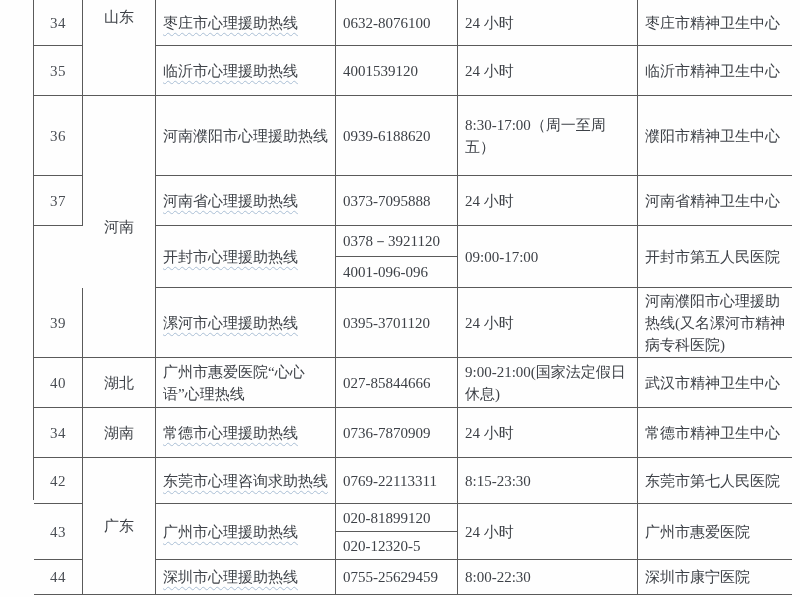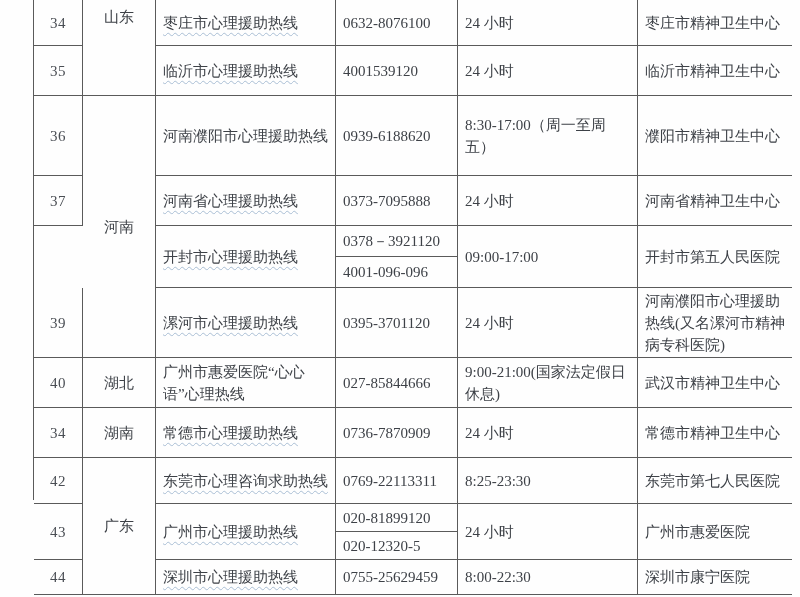--- a/index.html
+++ b/index.html
@@ -111,21 +111,21 @@
   <div class="c pad" style="grid-column:4;grid-row:13">0755-25629459</div>
 
   <div class="c pad" style="grid-column:5;grid-row:1">24 小时</div>
   <div class="c pad" style="grid-column:5;grid-row:2">24 小时</div>
   <div class="c pad" style="grid-column:5;grid-row:3">8:30-17:00（周一至周五）</div>
   <div class="c pad" style="grid-column:5;grid-row:4">24 小时</div>
   <div class="c pad" style="grid-column:5;grid-row:5/span 2">09:00-17:00</div>
   <div class="c pad" style="grid-column:5;grid-row:7">24 小时</div>
   <div class="c pad" style="grid-column:5;grid-row:8">9:00-21:00(国家法定假日休息)</div>
   <div class="c pad" style="grid-column:5;grid-row:9">24 小时</div>
-  <div class="c pad" style="grid-column:5;grid-row:10">8:25-23:30</div>
+  <div class="c pad" style="grid-column:5;grid-row:10">8:15-23:30</div>
   <div class="c pad" style="grid-column:5;grid-row:11/span 2">24 小时</div>
   <div class="c pad" style="grid-column:5;grid-row:13">8:00-22:30</div>
 
   <div class="c pad last" style="grid-column:6;grid-row:1">枣庄市精神卫生中心</div>
   <div class="c pad last" style="grid-column:6;grid-row:2">临沂市精神卫生中心</div>
   <div class="c pad last" style="grid-column:6;grid-row:3">濮阳市精神卫生中心</div>
   <div class="c pad last" style="grid-column:6;grid-row:4">河南省精神卫生中心</div>
   <div class="c pad last" style="grid-column:6;grid-row:5/span 2">开封市第五人民医院</div>
   <div class="c pad last" style="grid-column:6;grid-row:7">河南濮阳市心理援助热线(又名漯河市精神病专科医院)</div>
   <div class="c pad last" style="grid-column:6;grid-row:8">武汉市精神卫生中心</div>

